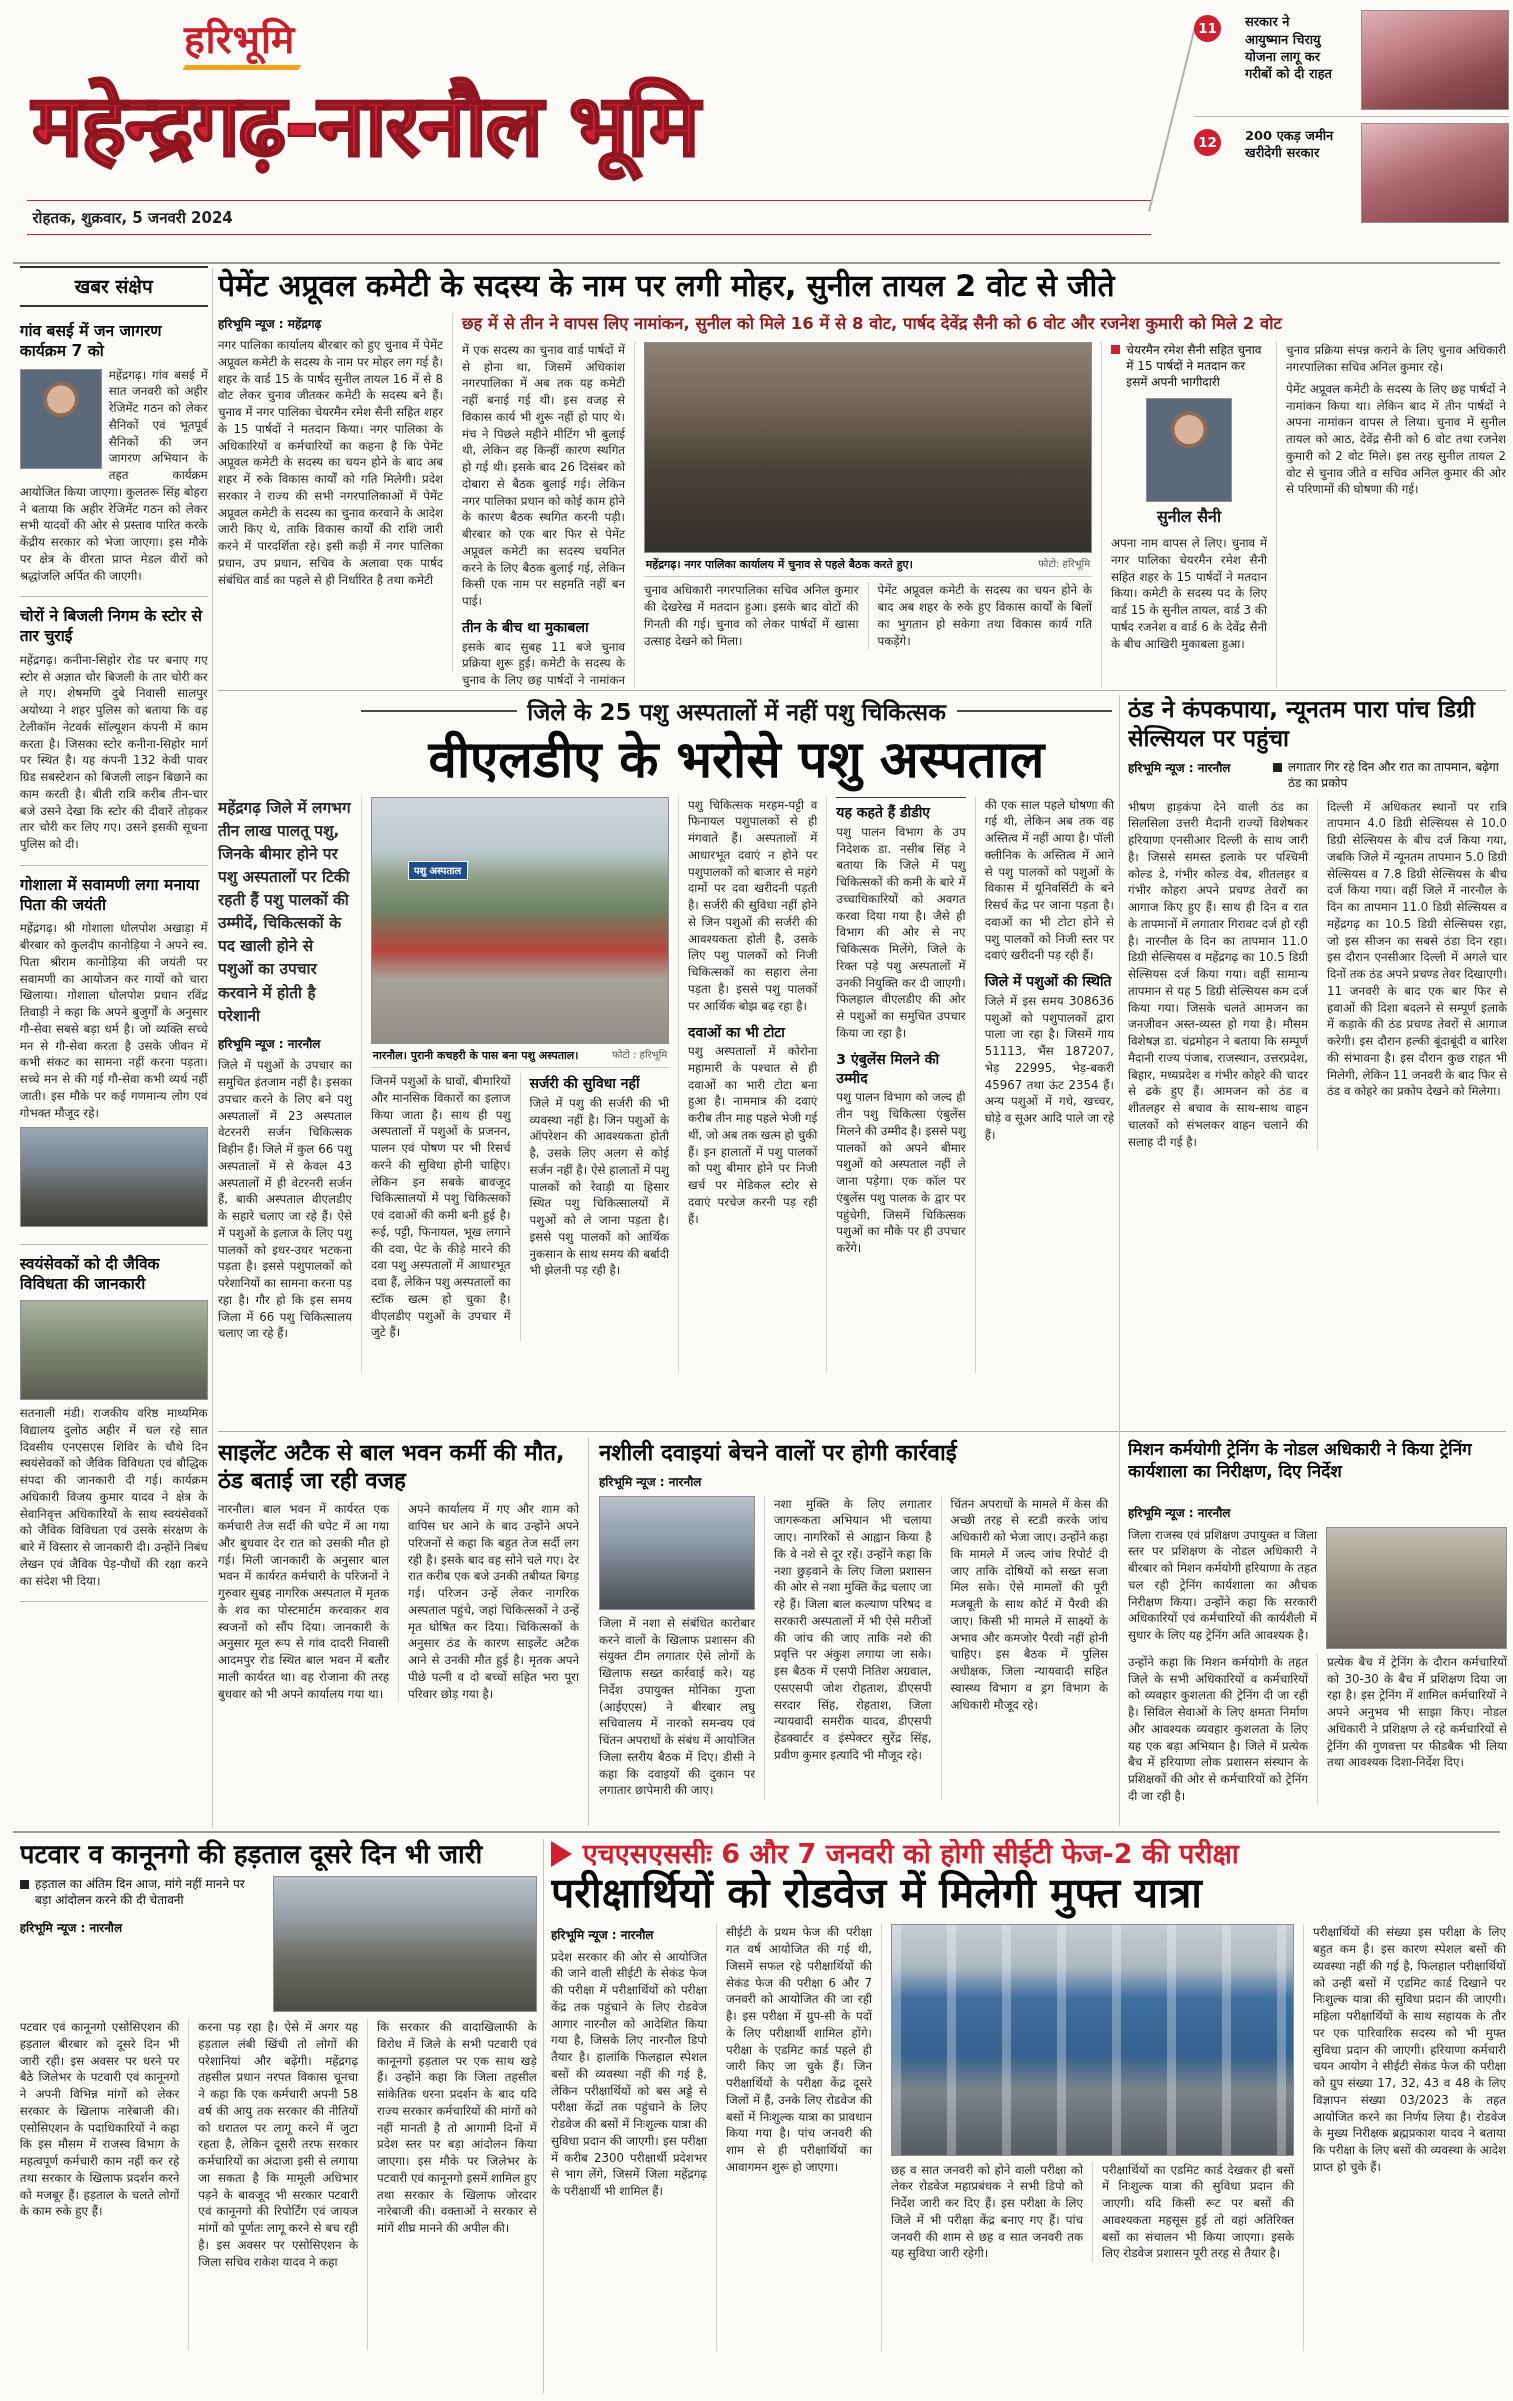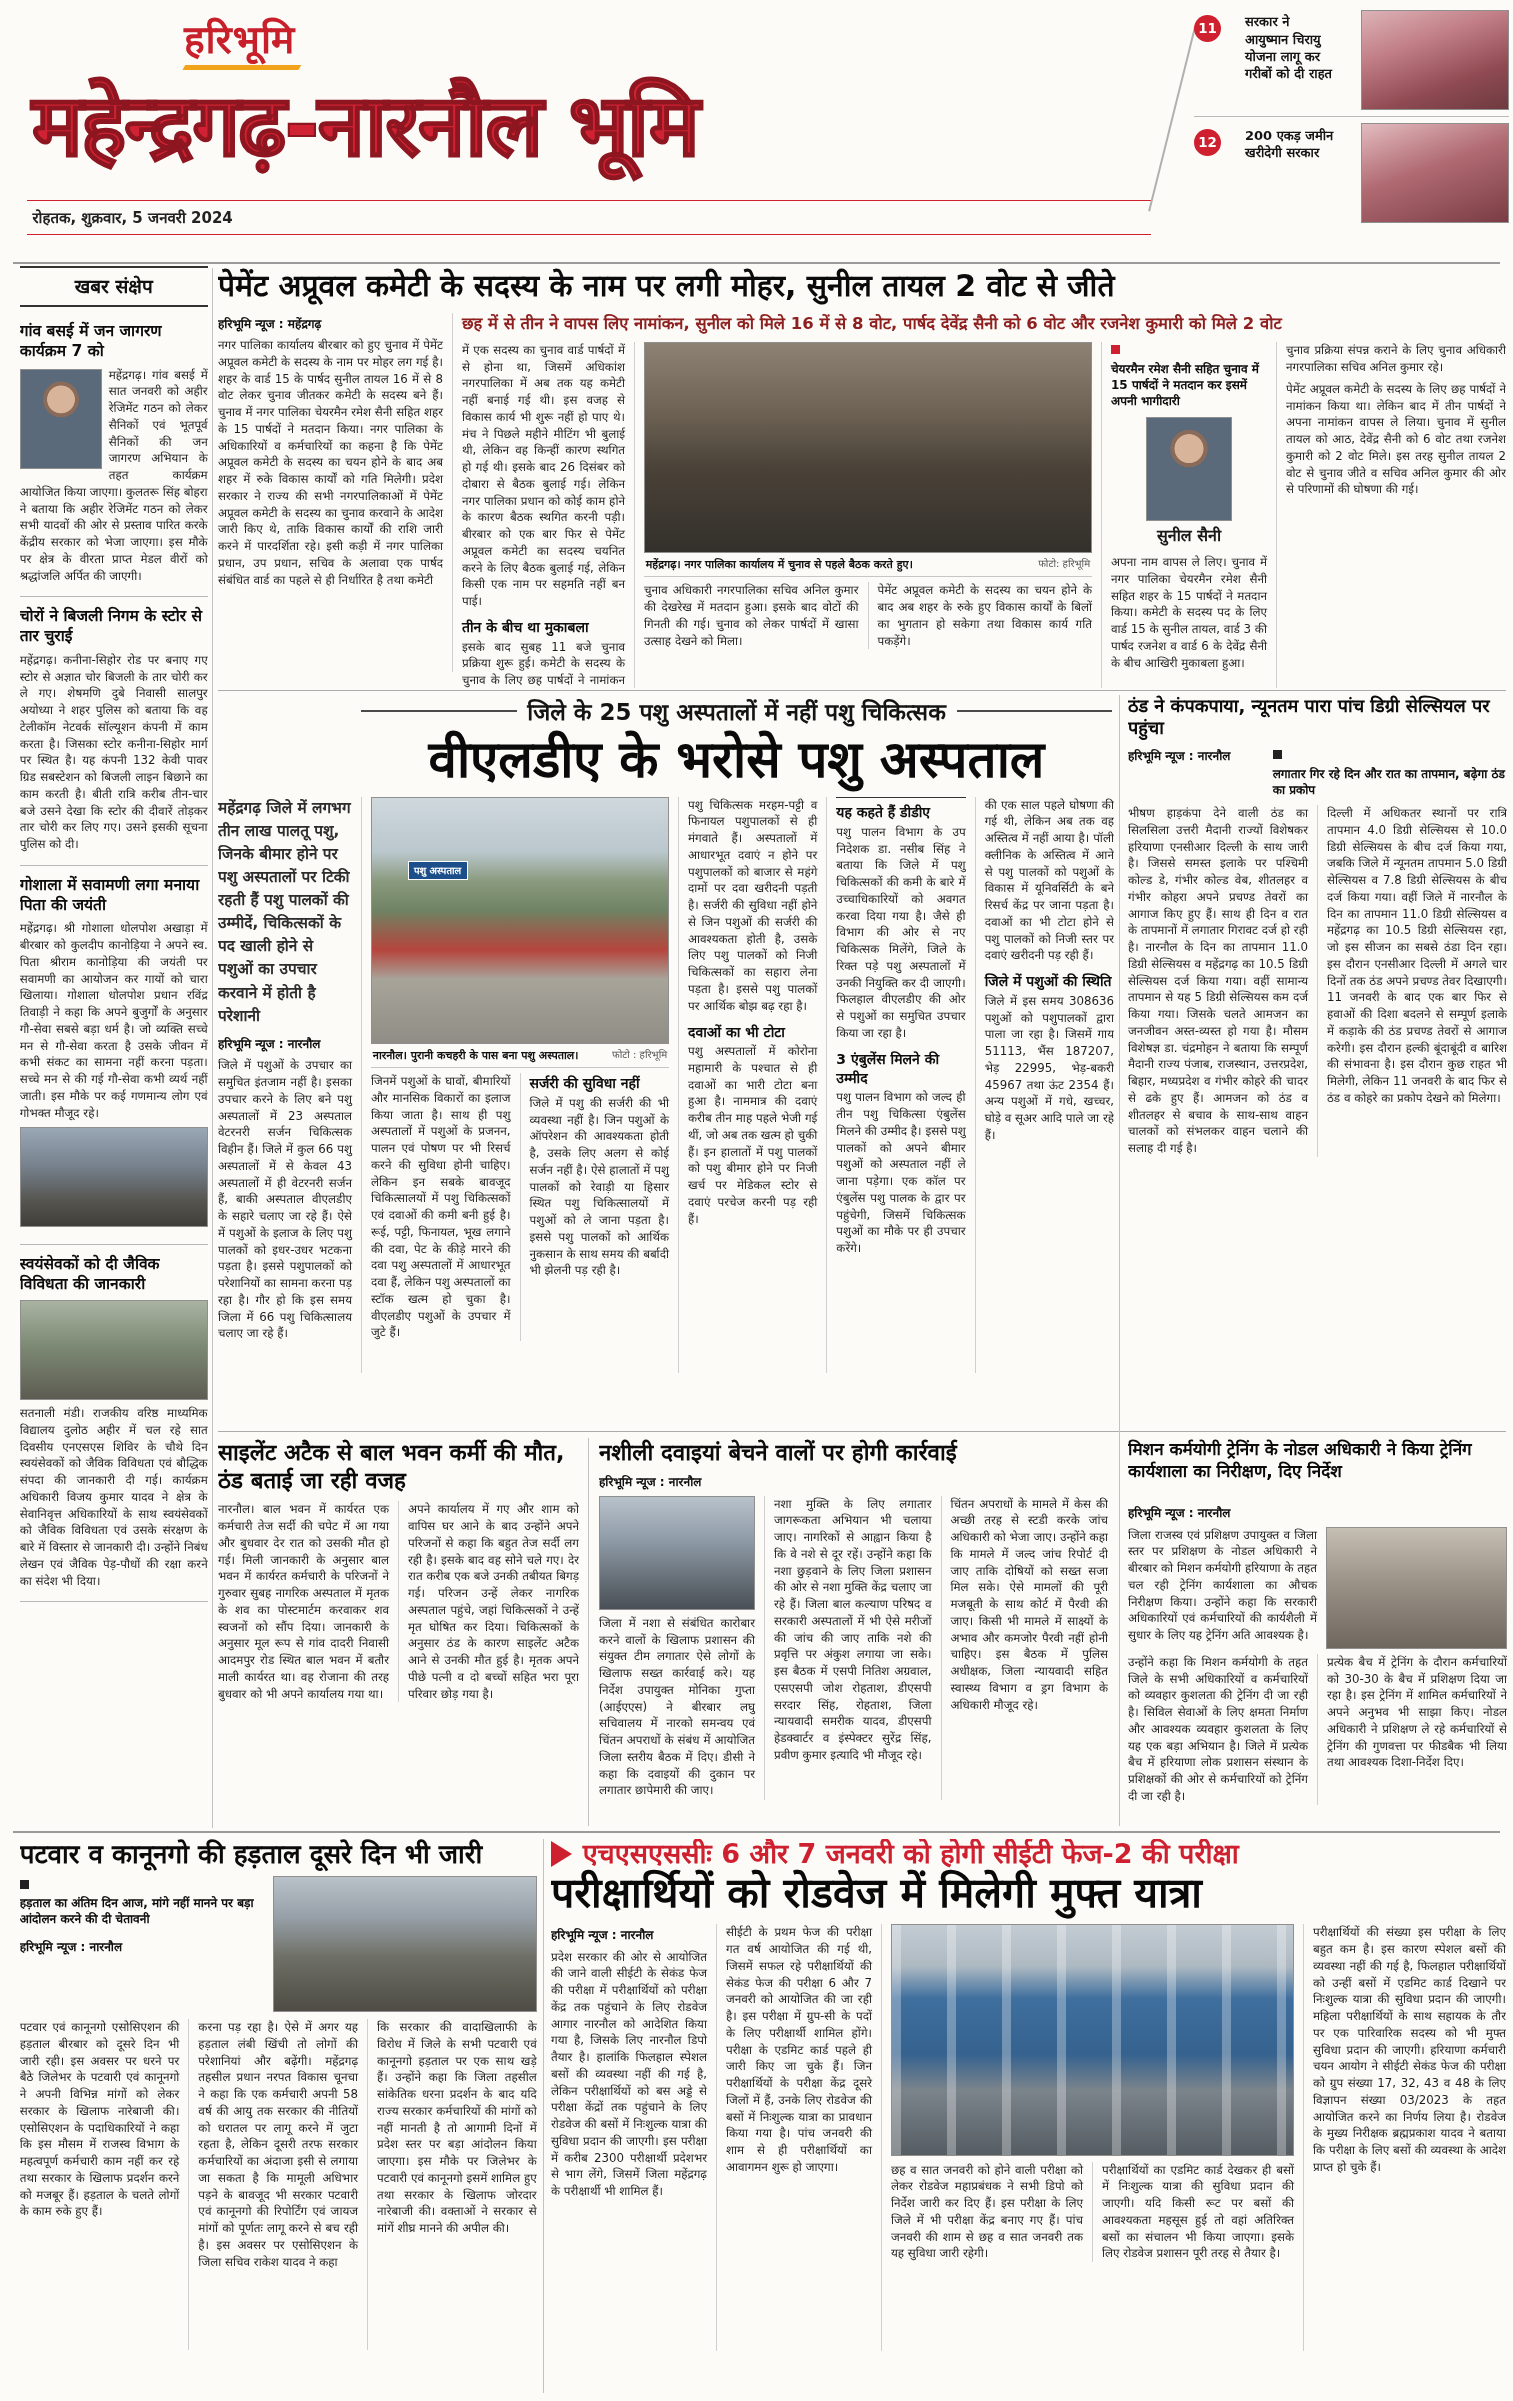--- a/index.html
+++ b/index.html
@@ -7,21 +7,21 @@
   body{font-family:"DejaVu Sans","Liberation Sans",sans-serif;color:#1a1a1a;}
   #page{position:relative;width:1514px;height:2401px;background:#fcfbf8;overflow:hidden;margin:0 auto;}
 
   
   .body-text{font-size:11.8px;line-height:1.42;text-align:justify;color:#1f1f1f;}
   .byline{font-weight:700;font-size:12px;color:#101010;margin:1.8px 0 5.4px;}
   .subh{font-weight:800;font-size:14px;margin:7.1px 0 2.7px;color:#0e0e0e;}
   .photo{position:relative;border:0.9px solid #8f8f8f;}
   .caption{font-size:11px;font-weight:700;padding:3.6px 1.8px 4.5px;display:flex;justify-content:space-between;border-bottom:0.9px solid #c6c6c6;color:#111;}
   .credit{font-weight:400;color:#555;font-size:10px;white-space:nowrap;margin-left:7.1px;}
-  .bullet{display:flex;gap:6.3px;font-weight:700;font-size:12px;line-height:1.35;color:#0d0d0d;flex-direction:column;}
+  .bullet{display:flex;gap:6.3px;font-weight:400;font-size:12px;line-height:1.35;color:#0d0d0d;}
   .sq{display:inline-block;width:9px;height:9px;background:#cf2030;margin-top:3.6px;flex:0 0 9px;}
   .hline{position:absolute;background:#9a9a9a;}
   .vline{position:absolute;width:0.9px;background:#c2c2c2;}
   .mini{display:flex;margin-top:5.4px;}
   .mini>*{flex:1;min-width:0;}
   .mini>*+*{border-left:0.9px solid #cfcfcf;margin-left:9px;padding-left:9px;}
 
   
   .ph-crowd1{background:linear-gradient(160deg,#dcb3b7 0%,#c17d85 35%,#8f4a52 70%,#6e3a40 100%);}
   .ph-crowd2{background:linear-gradient(160deg,#e3bcc0 0%,#b06a72 45%,#7a3c44 100%);}
@@ -97,21 +97,21 @@
   .hosp-row{display:flex;height:576px;}
   .h-lede{flex:0 0 134px;min-width:0;}
   .lede{font-size:15.4px;font-weight:700;line-height:1.5;color:#2d2d2d;margin-bottom:7.1px;}
   .h-photo{flex:0 0 308px;border-left:0.9px solid #cfcfcf;margin-left:9px;padding-left:9px;min-width:0;}
   .h-photo .photo{height:247px;}
   .h-col{flex:1;border-left:0.9px solid #cfcfcf;margin-left:9px;padding-left:9px;min-width:0;}
   .subh-top{margin-top:0;border-top:1.8px solid #333;padding-top:4.5px;}
 
   
   #cold{position:absolute;left:1128px;top:695px;width:379px;height:733px;overflow:hidden;}
-  .hl-lg{font-size:18px;font-weight:800;line-height:1.24;margin-bottom:7.1px;color:#0b0b0b;}
+  .hl-lg{font-size:23px;font-weight:800;line-height:1.24;margin-bottom:7.1px;color:#0b0b0b;}
   .cold-meta{display:flex;gap:10.7px;align-items:flex-start;margin-bottom:7.1px;}
   .cold-meta .byline{flex:0 0 134px;margin:0;}
   .cols2{display:flex;}
   .cols2>*{flex:1;min-width:0;}
   .cols2>*+*{border-left:0.9px solid #cfcfcf;margin-left:9px;padding-left:9px;}
 
   
   #silent{position:absolute;left:218px;top:1438px;width:361px;height:390px;overflow:hidden;}
   .hl-md{font-size:22.3px;font-weight:800;line-height:1.26;margin-bottom:7.1px;color:#0b0b0b;}
   #drugs{position:absolute;left:599px;top:1438px;width:509px;height:390px;overflow:hidden;}

